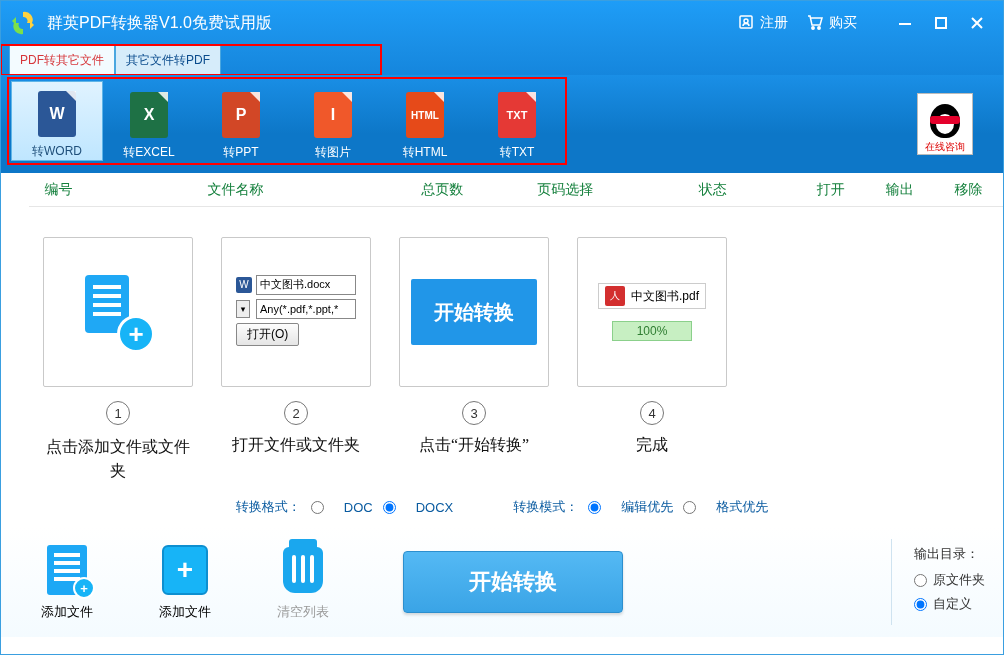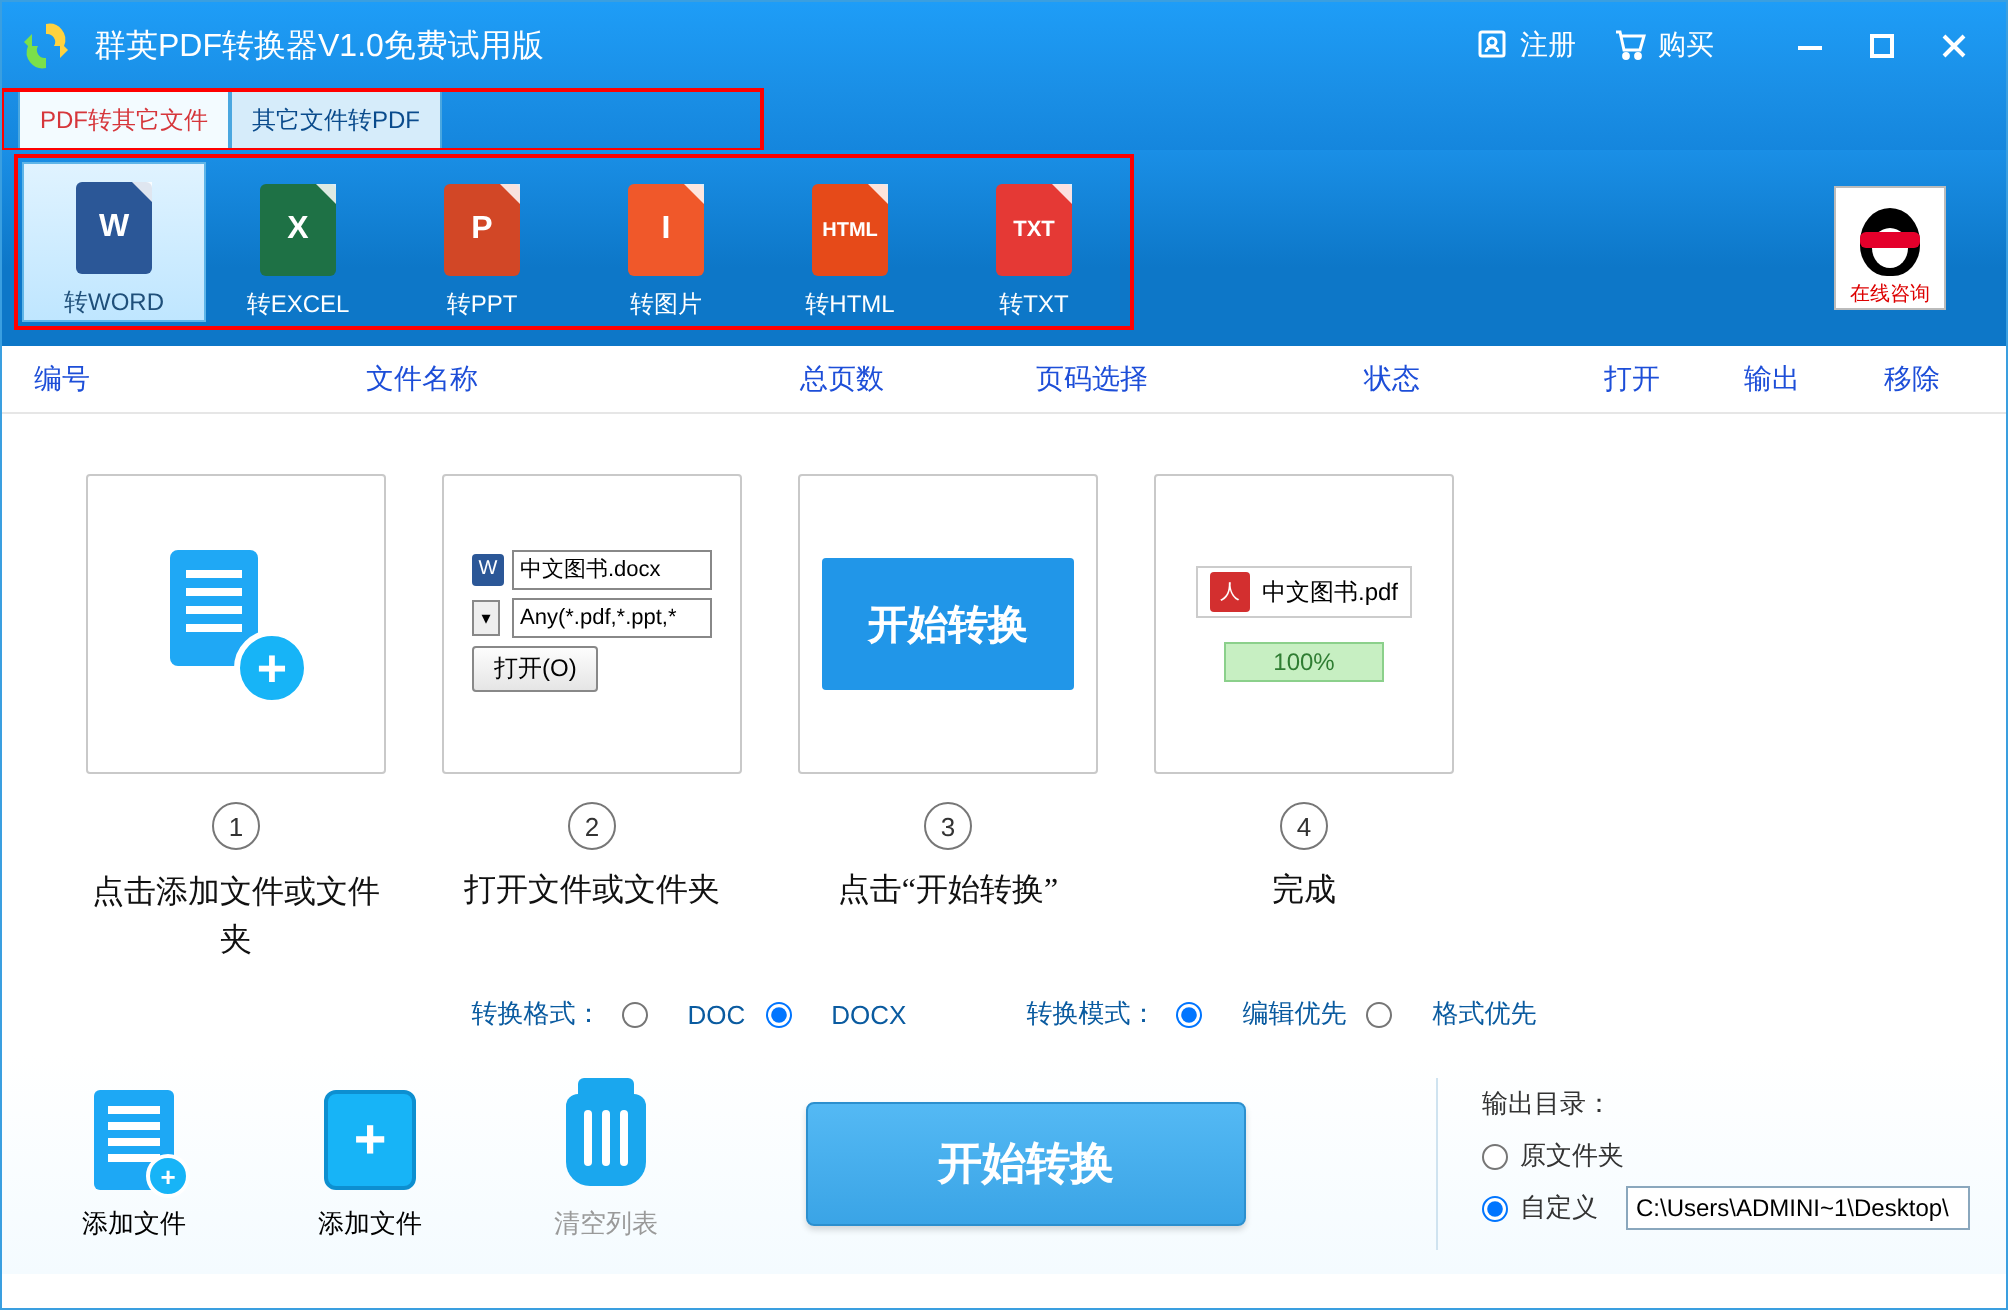--- a/index.html
+++ b/index.html
@@ -29,21 +29,21 @@
   .conv-btn .ficon { width:38px; height:46px; border-radius:3px; margin-bottom:6px; display:flex; align-items:center; justify-content:center; color:#fff; font-weight:bold; font-size:16px; position:relative;}
   .ficon.word{background:#2b5797;} .ficon.excel{background:#1e7145;} .ficon.ppt{background:#d24726;} .ficon.img{background:#f0582a;} .ficon.html{background:#e64a19;} .ficon.txt{background:#e53935;}
   .ficon .fold{position:absolute;top:0;right:0;width:0;height:0;border-top:10px solid rgba(255,255,255,0.85);border-left:10px solid transparent;}
   .qq-box{position:absolute; right:30px; top:18px; width:56px; height:62px; background:#fff; border:1px solid #bbb; display:flex; flex-direction:column; align-items:center; justify-content:flex-end; font-size:10px; color:#d00;}
   .qq-box .peng{width:34px;height:38px;position:relative;}
   .peng .bodyp{width:30px;height:34px;background:#000;border-radius:50% 50% 45% 45%;position:absolute;left:2px;top:2px;}
   .peng .belly{width:18px;height:20px;background:#fff;border-radius:50%;position:absolute;left:8px;top:12px;}
   .peng .scarf{width:30px;height:8px;background:#e4002b;position:absolute;top:14px;left:2px;border-radius:3px;}
 
   
-  .col-headers { height:34px; display:flex; align-items:center; background:#fff; font-size:14px; color:#1d4ed8; border-bottom:1px solid #e6e6e6;}
+  .col-headers { height:34px; display:flex; align-items:center; background:#fff; font-size:14px; color:#15803d; border-bottom:1px solid #e6e6e6;margin-left:28px;}
   .ch{text-align:center;}
 
   
   .steps-area{ height:280px; display:flex; align-items:flex-start; padding:30px 30px 0 42px; gap:28px;}
   .step-card{ display:flex; flex-direction:column; align-items:center; width:150px;}
   .card-box{ width:150px; height:150px; border:1px solid #c9c9c9; border-radius:2px; background:#fff; display:flex; align-items:center; justify-content:center; position:relative;}
   .step-num{ width:24px; height:24px; border:1.5px solid #777; border-radius:50%; display:flex; align-items:center; justify-content:center; font-size:13px; margin-top:14px; color:#333;}
   .step-label{ font-size:16px; margin-top:10px; color:#111; font-family:SimSun;}
   
   .docplus{width:66px;height:74px;position:relative;}
@@ -309,16 +309,15 @@
   <div class="sep-v"></div>
   <div class="out-panel">
     <div class="t">输出目录：</div>
     <label>
         <input type="radio" name="od" style="">
         <span>原文件夹</span>
       </label>
     <label>
         <input type="radio" name="od" checked="" style="">
         <span>自定义</span>
-      <input type="text" value="C:\Users\ADMINI~1\Desktop\" style="">
     </label>
   </div>
 </div>
 
 </body></html>

